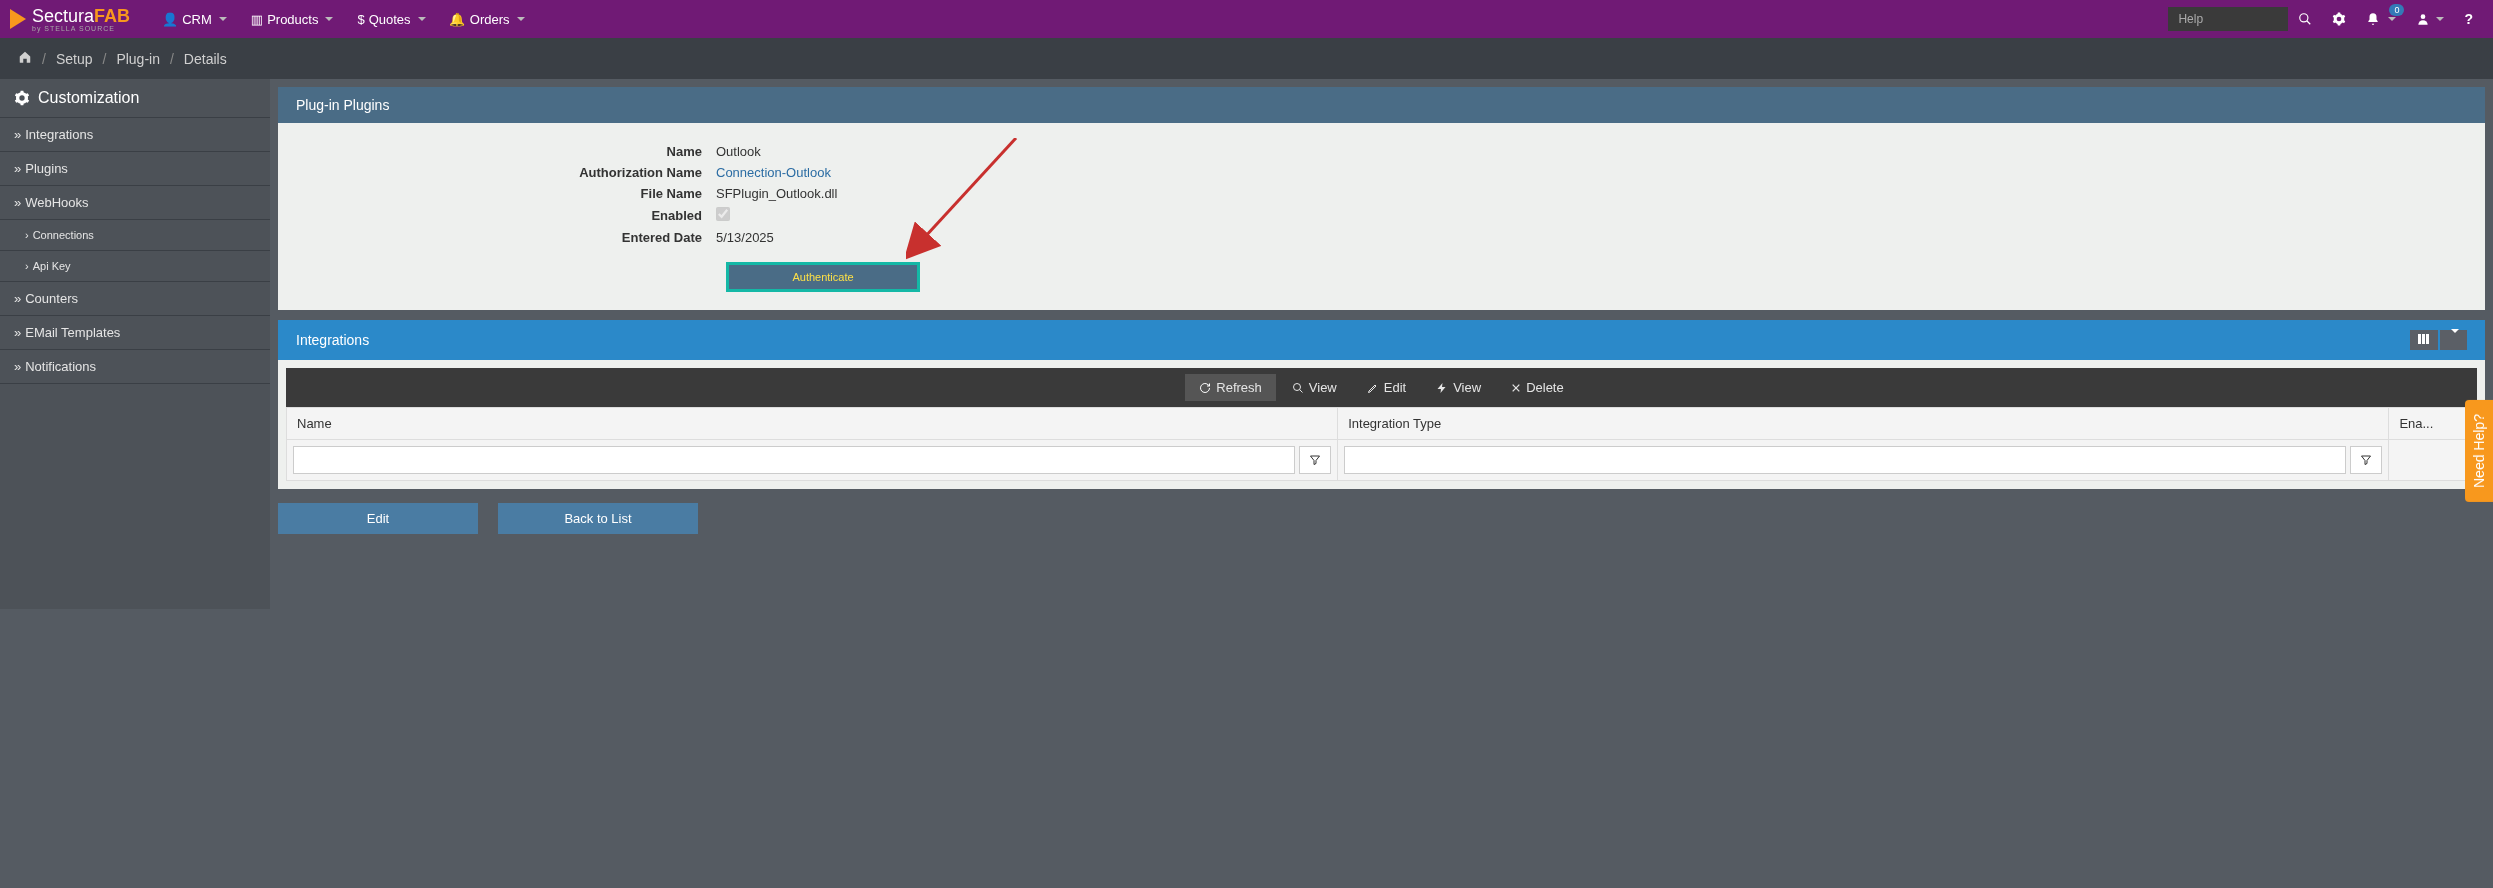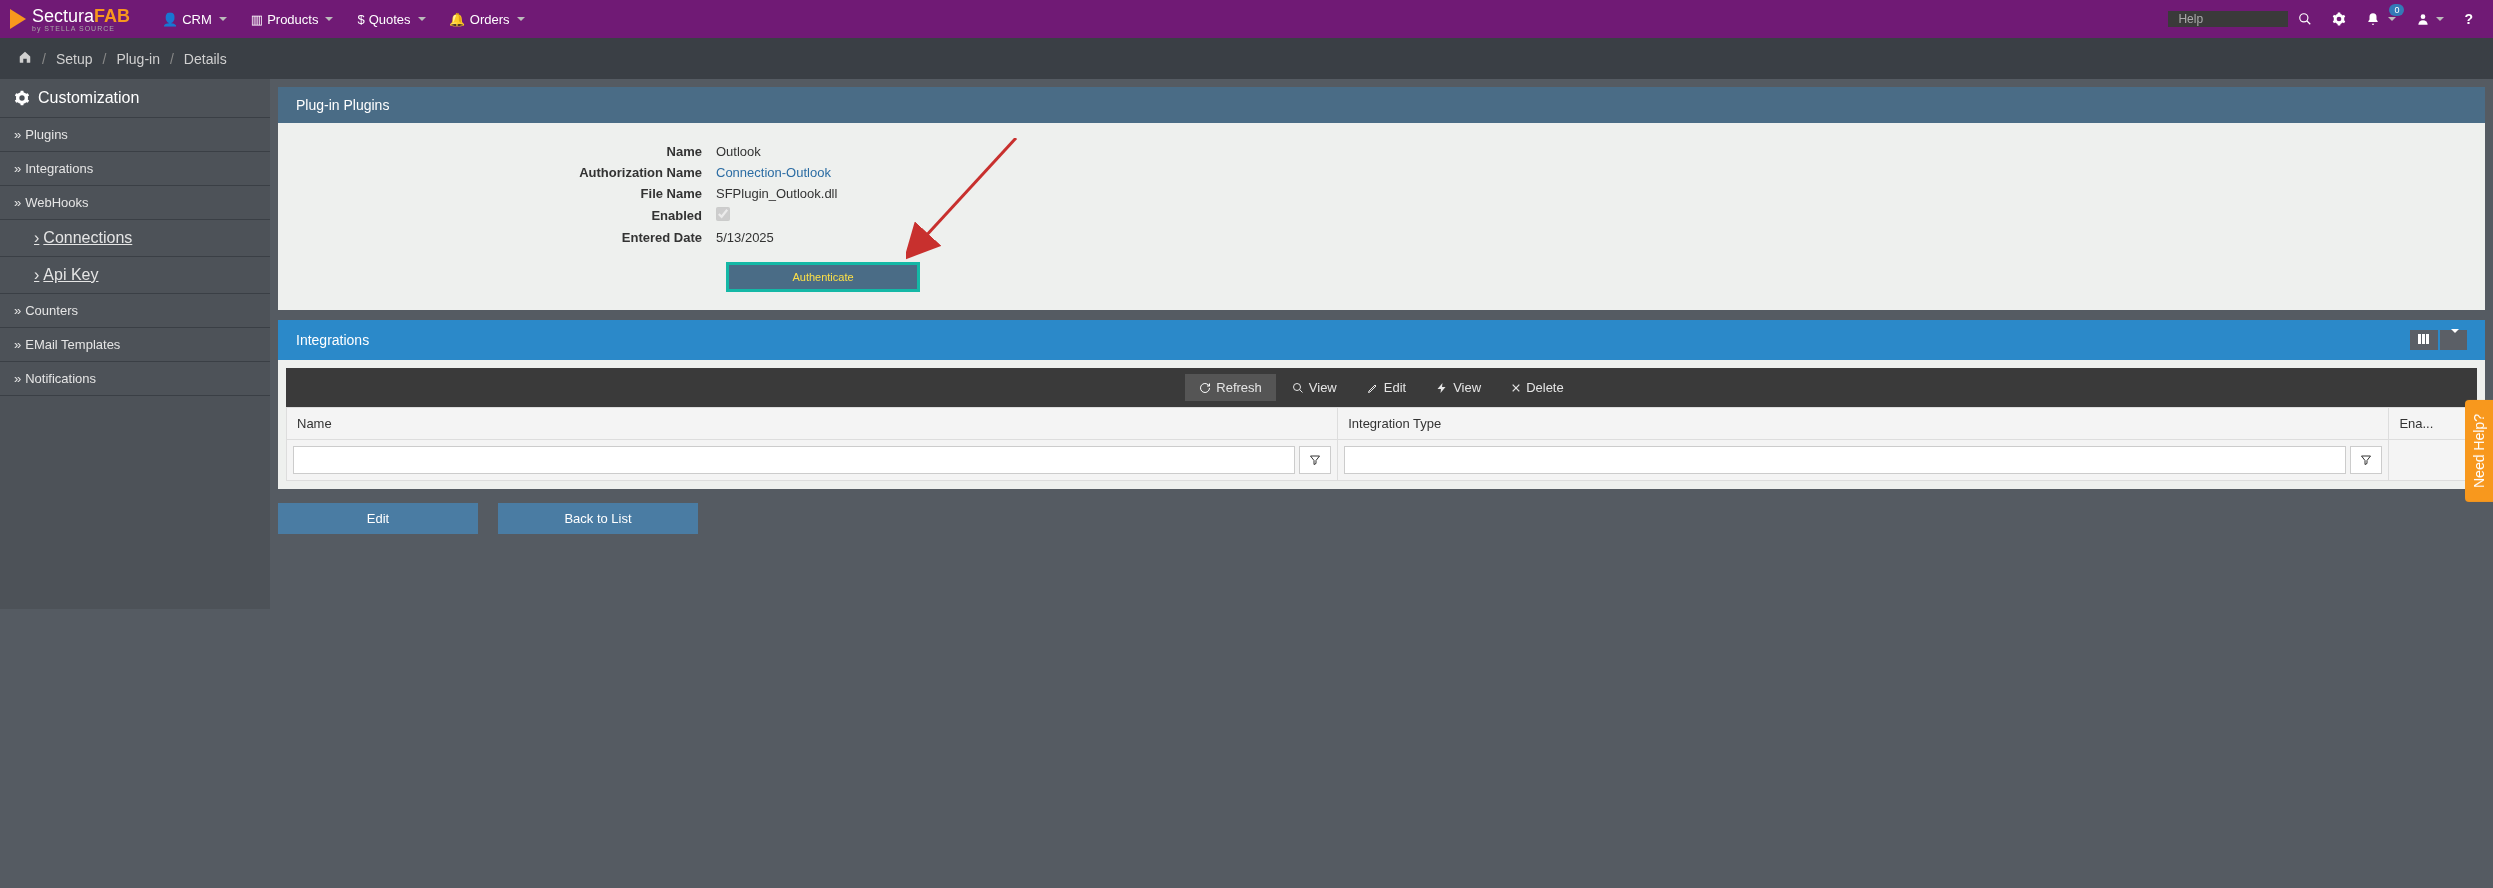--- a/index.html
+++ b/index.html
@@ -10,36 +10,36 @@
 .logo { display: flex; align-items: center; gap: 6px; margin-right: 20px; }
 .logo-chevron { width: 0; height: 0; border-top: 10px solid transparent; border-bottom: 10px solid transparent; border-left: 16px solid #f8981d; }
 .logo-text { color: #fff; font-size: 18px; font-weight: 400; }
 .logo-text .fab { color: #f8981d; font-weight: 700; }
 .logo-sub { font-size: 7px; color: #a8a8a8; letter-spacing: 1px; margin-top: -2px; }
 .logo-col { display:flex; flex-direction:column; }
 .nav-items { display: flex; align-items: center; }
 .nav-item { color: #fff; padding: 0 12px; height: 38px; display: flex; align-items: center; cursor: pointer; font-size: 13px; gap: 4px; }
 .caret { width: 0; height: 0; border-left: 4px solid transparent; border-right: 4px solid transparent; border-top: 4px solid #bbb; margin-left: 3px; }
 .nav-spacer { flex: 1; }
-.help-input { background: #3a3a3a; border: none; color: #fff; padding: 4px 10px; width: 120px; height: 16px; font-size: 12px; }
+.help-input { background: #3a3a3a; border: none; color: #fff; padding: 4px 10px; width: 120px; height: 24px; font-size: 12px; }
 .help-input::placeholder { color: #aaa; }
 .nav-icon { color: #fff; padding: 0 10px; cursor: pointer; position: relative; height: 38px; display:flex; align-items:center; }
 .nav-badge { position: absolute; top: 4px; right: 2px; background: #337ab7; color: #fff; border-radius: 8px; font-size: 9px; padding: 1px 5px; }
 
 
 .breadcrumb-bar { background: #3a3f45; padding: 12px 18px; display: flex; align-items: center; gap: 10px; color: #d0d0d0; font-size: 14px; }
 .breadcrumb-bar a { color: #d0d0d0; text-decoration: none; }
 .bc-sep { color: #888; }
 
 
 .layout { display: flex; }
 .sidebar { width: 270px; background: #4d5258; color: #fff; min-height: 530px; }
 .sbar-header { padding: 10px 14px; font-size: 16px; display: flex; align-items: center; gap: 8px; border-bottom: 1px solid #3a3f45; }
 .sbar-item { padding: 9px 14px; border-bottom: 1px solid #3a3f45; cursor: pointer; font-size: 13px; color: #e5e5e5; }
-.sbar-sub { padding-left: 34px; font-size: 16px; text-decoration: underline; }
+.sbar-sub { padding-left: 25px; font-size: 11px; }
 .sbar-item .arr { font-family: sans-serif; margin-right: 4px; }
 
 .content { flex: 1; padding: 8px; }
 
 
 .panel { margin-bottom: 10px; }
 .panel-header { background: #4a6c86; color: #fff; padding: 10px 18px; font-size: 14px; }
 .panel-header.blue { background: #2b89c9; display:flex; align-items:center; justify-content:space-between; }
 .panel-body { background: #eef0ee; padding: 18px; }
 
@@ -162,22 +162,22 @@
 
 <div class="layout">
 
   <div class="sidebar">
     <div class="sbar-header">
       <svg width="16" height="16" viewBox="0 0 24 24" fill="#fff">
           <path d="M12 8a4 4 0 100 8 4 4 0 000-8zm9 4a9 9 0 01-.3 2.2l2 1.5-2 3.4-2.3-.9a9 9 0 01-3.8 2.2L14 23h-4l-.6-2.6a9 9 0 01-3.8-2.2l-2.3.9-2-3.4 2-1.5A9 9 0 013 12c0-.8.1-1.5.3-2.2l-2-1.5 2-3.4 2.3.9A9 9 0 019.4 3.6L10 1h4l.6 2.6a9 9 0 013.8 2.2l2.3-.9 2 3.4-2 1.5c.2.7.3 1.4.3 2.2z"></path>
         </svg>
       <span>Customization</span>
     </div>
+    <div class="sbar-item"><span class="arr">»</span><span>Integrations</span></div>
     <div class="sbar-item"><span class="arr">»</span><span>Plugins</span></div>
-    <div class="sbar-item"><span class="arr">»</span><span>Integrations</span></div>
     <div class="sbar-item"><span class="arr">»</span><span>WebHooks</span></div>
     <div class="sbar-item sbar-sub"><span class="arr">›</span><span>Connections</span></div>
     <div class="sbar-item sbar-sub"><span class="arr">›</span><span>Api Key</span></div>
     <div class="sbar-item"><span class="arr">»</span><span>Counters</span></div>
     <div class="sbar-item"><span class="arr">»</span><span>EMail Templates</span></div>
     <div class="sbar-item"><span class="arr">»</span><span>Notifications</span></div>
   </div>
 
   <div class="content">
 

